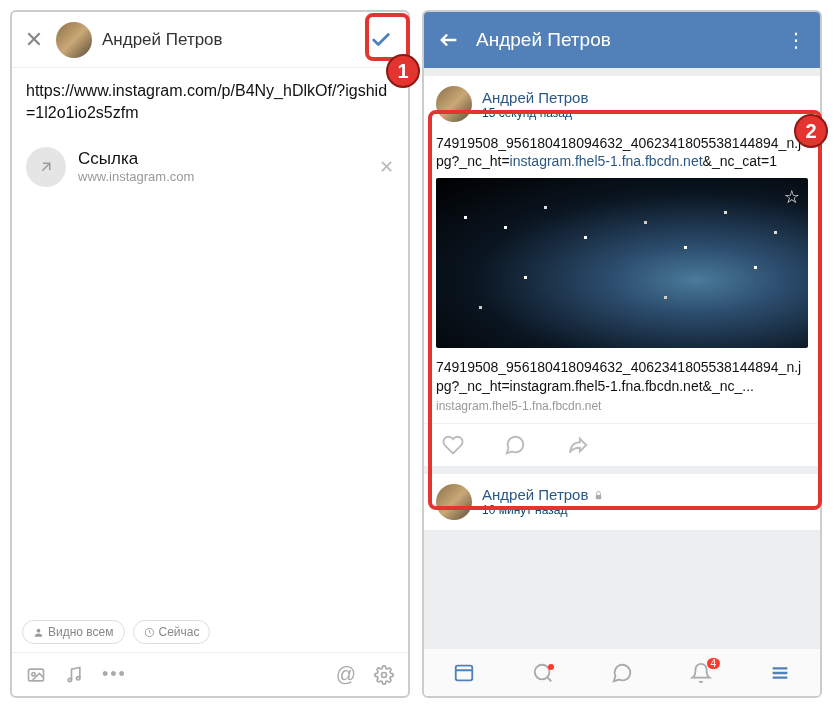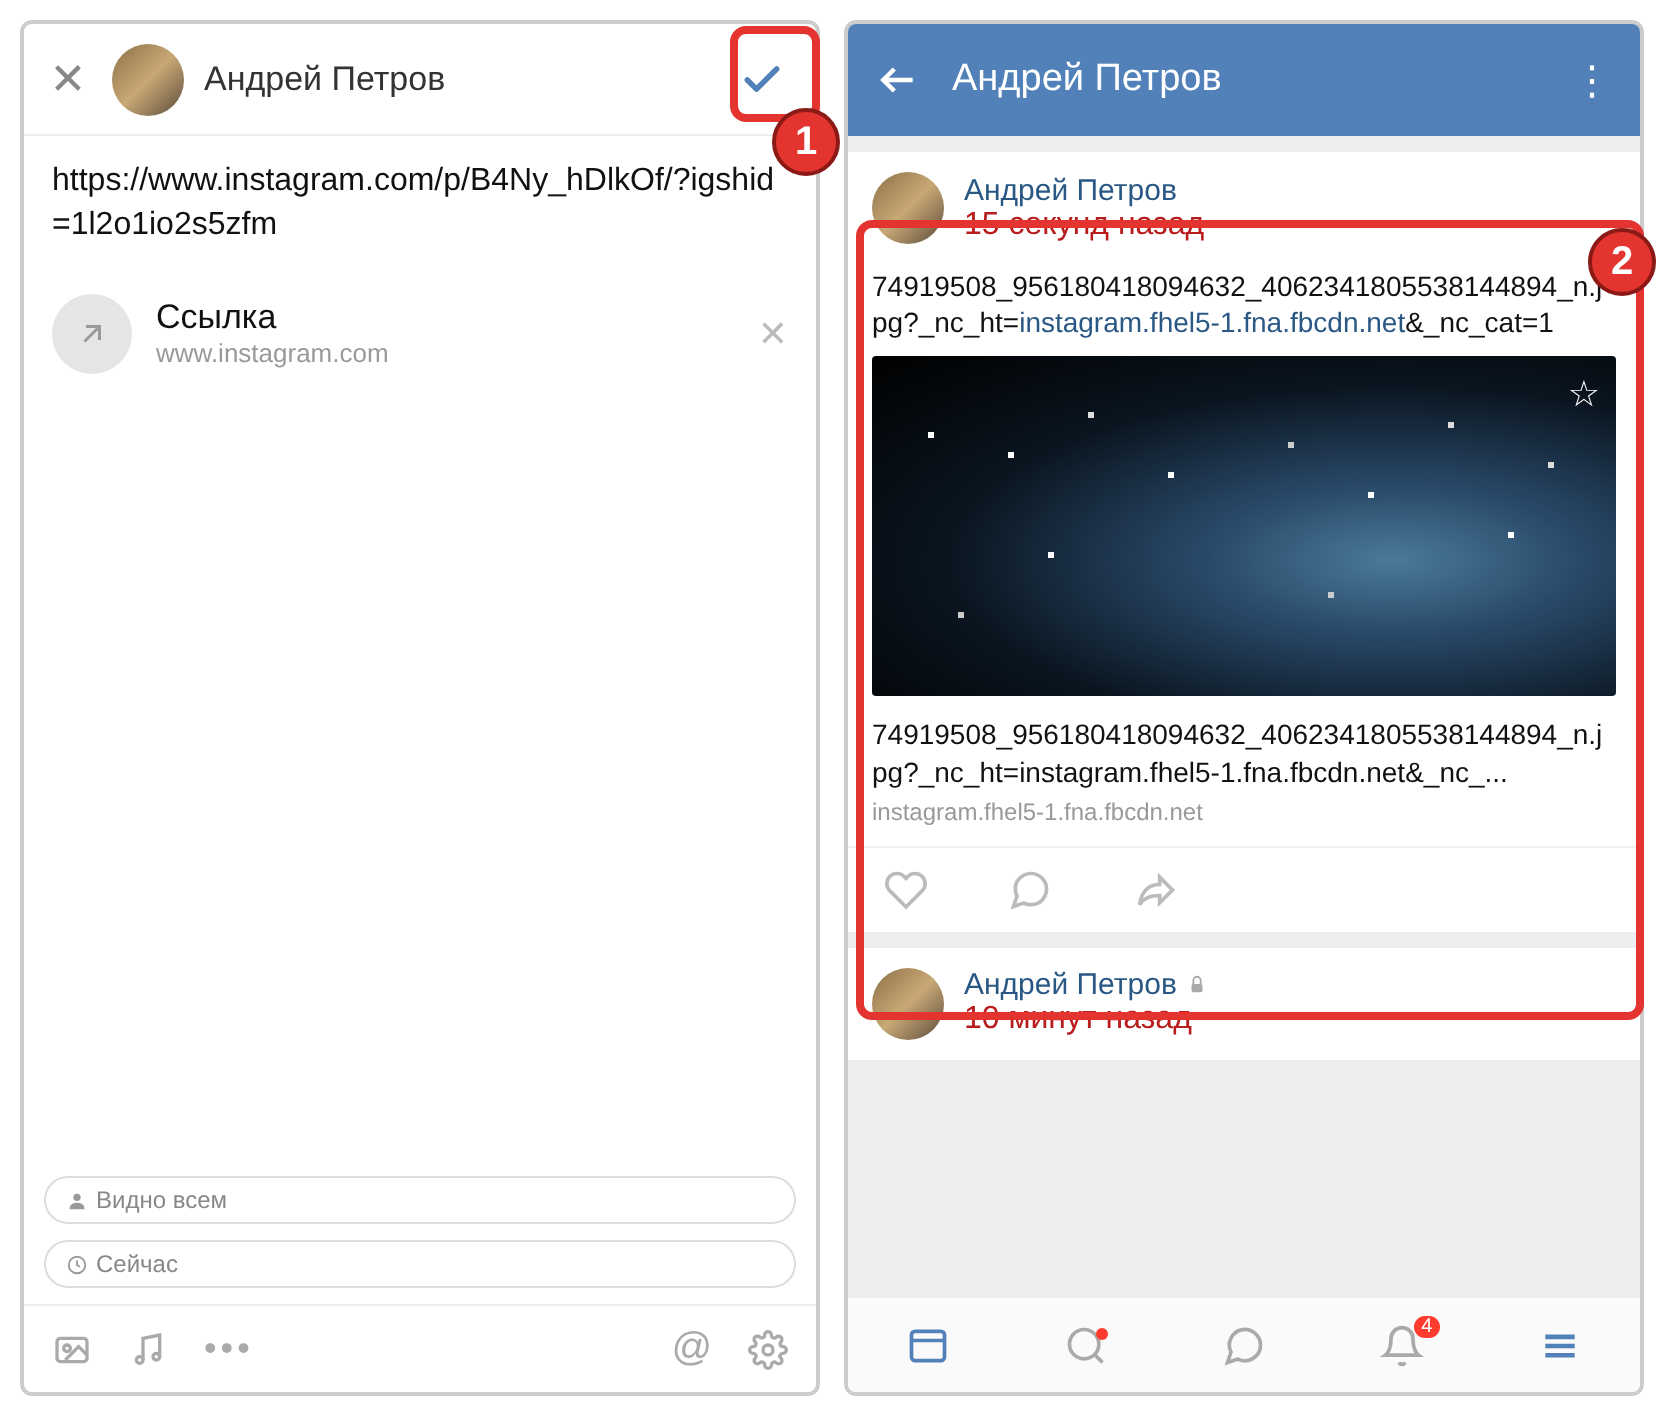--- a/index.html
+++ b/index.html
@@ -16,36 +16,36 @@
 .compose-name { font-size: 17px; color: #333; flex: 1; }
 .check { color: #5181b8; font-size: 22px; width: 28px; text-align: center; }
 .body-text { padding: 12px 14px; font-size: 16px; color: #111; word-break: break-all; line-height: 1.4; }
 .link-card { display: flex; align-items: center; padding: 10px 14px; gap: 12px; }
 .link-icon { width: 40px; height: 40px; border-radius: 50%; background: #e5e5e5; display: flex; align-items: center; justify-content: center; color: #999; font-size: 18px; }
 .link-texts { flex: 1; }
 .link-title { font-size: 17px; color: #111; }
 .link-sub { font-size: 13px; color: #999; }
 .link-close { color: #bbb; font-size: 18px; }
 .compose-spacer { flex: 1; }
-.visibility-row { display: flex; gap: 8px; padding: 8px 10px; flex-direction: column; }
+.visibility-row { display: flex; gap: 8px; padding: 8px 10px; }
 .pill { border: 1px solid #ddd; border-radius: 14px; padding: 4px 10px; font-size: 12px; color: #888; display: flex; align-items: center; gap: 4px; }
 .compose-bottom { display: flex; align-items: center; padding: 10px 14px; gap: 18px; border-top: 1px solid #eee; color: #aaa; }
 .compose-bottom .spacer { flex: 1; }
 
 
 .feed-header { background: #5181b8; color: #fff; display: flex; align-items: center; padding: 0 14px; height: 56px; gap: 16px; }
 .feed-title { font-size: 19px; flex: 1; }
 .tabs { display: flex; align-items: center; border-bottom: 1px solid #eee; padding: 0 10px; height: 40px; color: #5181b8; font-size: 14px; gap: 24px; }
 .tab-inactive { color: #999; }
 .tab-search { margin-left: auto; color: #999; }
 .feed { background: #edeef0; flex: 1; overflow: hidden; padding: 8px 0; }
 .post { background: #fff; margin: 0 0 8px 0; }
 .post-header { display: flex; align-items: center; padding: 10px 12px; gap: 10px; }
 .post-name { color: #2a5885; font-size: 15px; font-weight: 500; }
-.post-time { color: #b91c1c; font-size: 16px; }
+.post-time { color: #0c4a6e; font-size: 12px; }
 .post-body { padding: 2px 12px 8px; font-size: 14px; color: #111; word-break: break-all; line-height: 1.3; }
 .post-body .link-blue { color: #2a5885; }
 .post-image { margin: 0 12px; height: 170px; background: radial-gradient(ellipse at 70% 60%, #4a7a9a 0%, #2a4a6a 25%, #0a1520 60%, #000 100%); position: relative; border-radius: 2px; }
 .post-image::before { content: ''; position: absolute; left: 28px; top: 38px; width: 3px; height: 3px; background: #fff; box-shadow: 40px 10px #fff, 80px -10px #ddd, 120px 20px #fff, 180px 5px #ccc, 220px 30px #fff, 260px -5px #ddd, 60px 60px #fff, 15px 90px #ccc, 290px 50px #fff, 310px 15px #ddd, 200px 80px #ccc; }
 .star-icon { position: absolute; right: 8px; top: 8px; color: #fff; font-size: 18px; }
 .post-link-preview { padding: 10px 12px 4px; font-size: 14px; color: #111; word-break: break-all; line-height: 1.3; }
 .post-link-host { padding: 0 12px 10px; font-size: 12px; color: #999; }
 .post-actions { display: flex; gap: 40px; padding: 10px 18px; color: #bbb; border-top: 1px solid #f0f0f0; font-size: 20px; }
 .nav-bar { display: flex; justify-content: space-around; align-items: center; height: 48px; border-top: 1px solid #eee; color: #aaa; background: #fafafa; }
 .nav-bar .active { color: #5181b8; }

